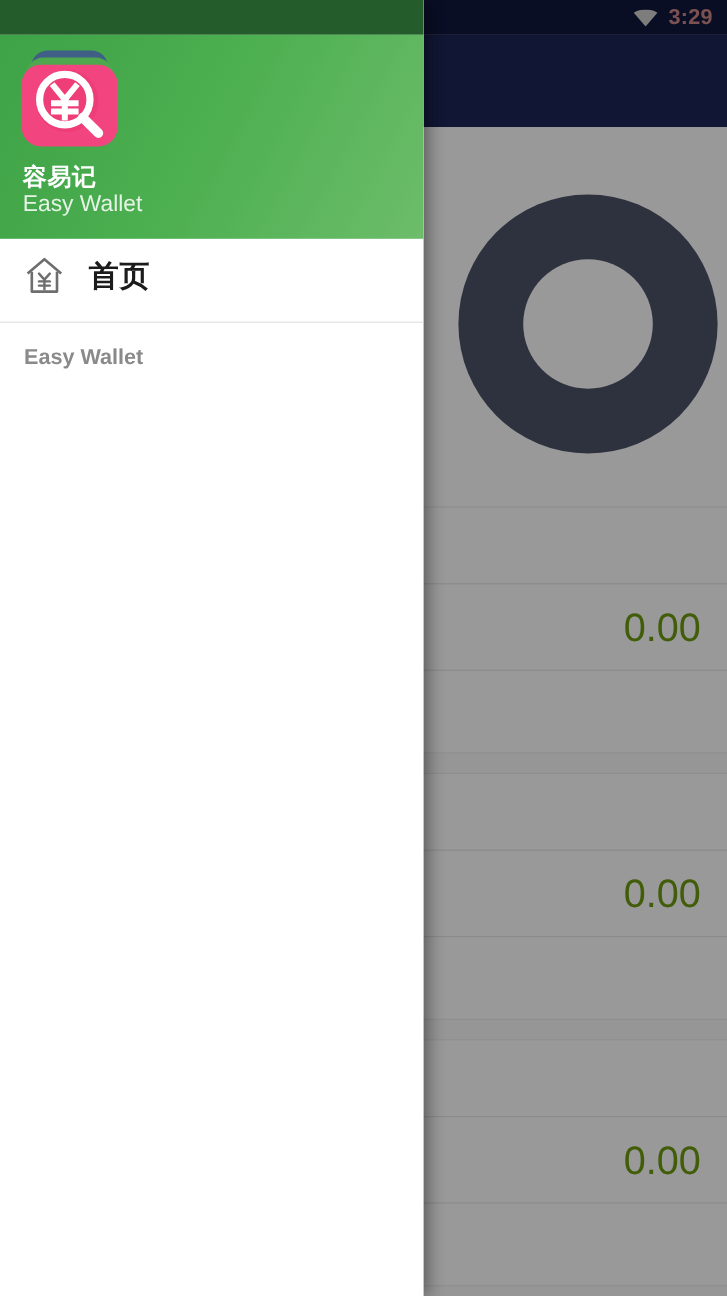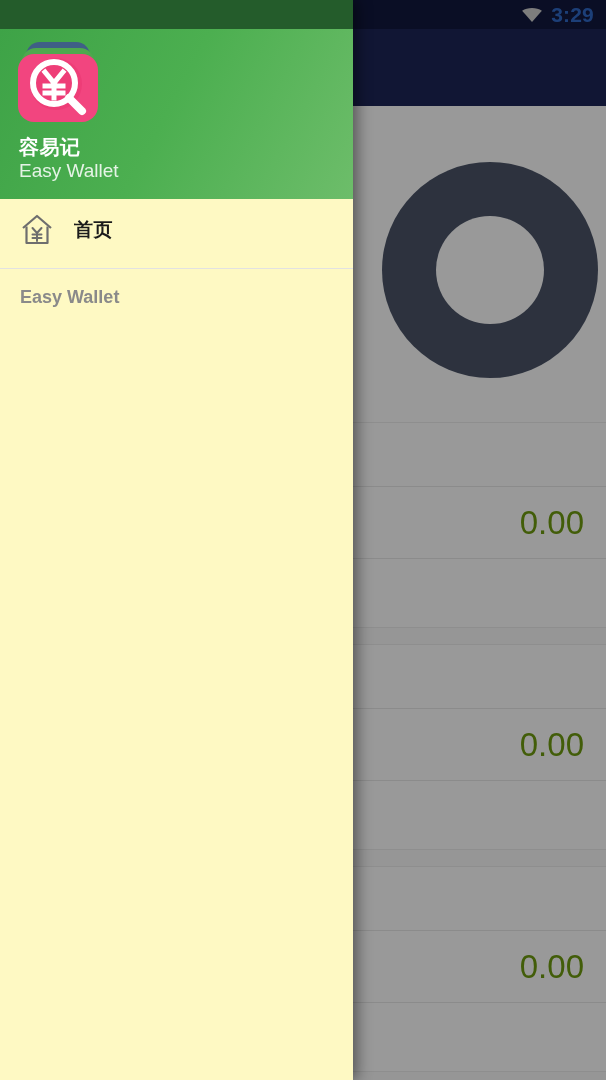--- a/index.html
+++ b/index.html
@@ -14,21 +14,21 @@
   #app-behind { position:absolute; inset:0; background:#fafafa; }
   #behind-statusbar {
     position:absolute; left:0; top:0; width:606px; height:29px;
     background:#171f4d;
   }
   #behind-statusbar .sb-right {
     position:absolute; right:12px; top:0; height:29px;
     display:flex; align-items:center; gap:9px;
   }
   #behind-statusbar .clock {
-    color:#3b82f6; font-size:21px; font-weight:bold; letter-spacing:.2px;
+    color:#fca5a5; font-size:18px; font-weight:bold; letter-spacing:.2px;
   }
   .wifi-ico { display:block; width:20px; height:14px; }
 
   #behind-appbar {
     position:absolute; left:0; top:29px; width:606px; height:77px;
     background:#1d2657;
   }
   #behind-body {
     position:absolute; left:0; top:106px; width:606px; height:974px;
     background:#fafafa;
@@ -79,21 +79,21 @@
     background:rgba(0,0,0,0.40); pointer-events:none;
   }
   #scrim-statusbar {
     position:absolute; left:0; top:0; width:606px; height:29px;
     background:rgba(0,0,0,0.18);
   }
 
   
   #drawer {
     position:absolute; left:0; top:0; width:353px; height:1080px;
-    background:#fef9c3; box-shadow:4px 0 14px rgba(0,0,0,0.45);
+    background:#ffffff; box-shadow:4px 0 14px rgba(0,0,0,0.45);
     overflow:hidden;
   }
   #drawer-statusbar {
     position:absolute; left:0; top:0; width:353px; height:29px;
     background:#245c2b;
   }
   #drawer-header {
     position:absolute; left:0; top:29px; width:353px; height:170px;
     background:linear-gradient(118deg,#3ea347 0%,#4caf50 48%,#6dbd6a 100%);
   }
@@ -111,21 +111,21 @@
 
   #drawer-menu { position:absolute; left:0; top:199px; width:353px; }
   .nav-item {
     height:61px; display:flex; align-items:center; cursor:pointer;
   }
   .nav-icon {
     width:74px; display:flex; align-items:center; justify-content:center;
     flex:0 0 74px;
   }
   .nav-label {
-    font-size:19px; font-weight:bold; color:#1b1b1b; letter-spacing:.5px;
+    font-size:25px; font-weight:bold; color:#1b1b1b; letter-spacing:.5px;
   }
   .nav-divider {
     height:1px; background:#e2e2e2; margin:8px 0 0 0;
   }
   .nav-subheader {
     height:56px; display:flex; align-items:center;
     padding-left:20px; font-size:18px; color:#8a8a8a; font-weight:bold;
   }
 </style>
 </head>

